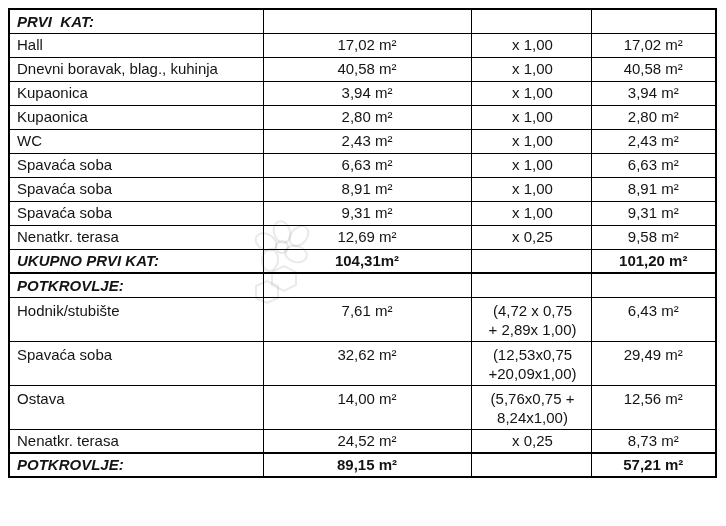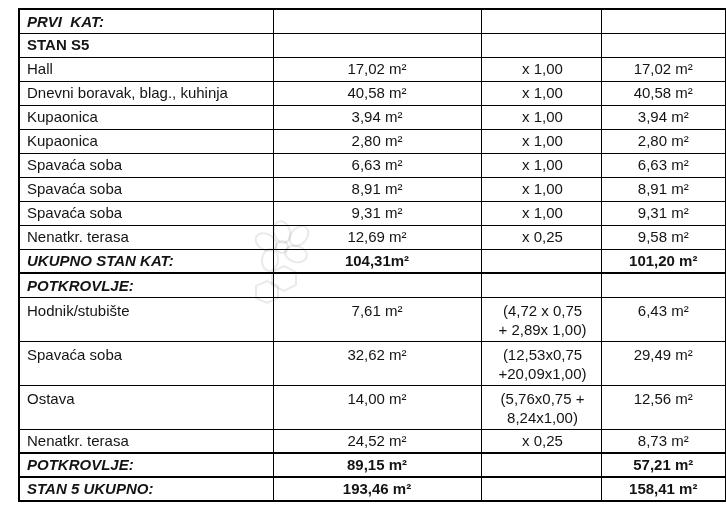--- a/index.html
+++ b/index.html
@@ -25,21 +25,21 @@
   .wm-title {
     font-size:42px; font-weight:bold; letter-spacing:8px;
     color:rgba(90,90,90,0.12); line-height:1;
   }
   .wm-sub {
     font-size:13px; font-weight:bold; letter-spacing:4px;
     color:rgba(90,90,90,0.12); margin-top:2px; margin-left:90px;
   }
 
   table.area-table {
-    position:absolute; left:18px; top:8px; z-index:2;
+    position:absolute; left:8px; top:8px; z-index:2;
     border-collapse:collapse; table-layout:fixed;
     width:707px;
     border:2px solid #000;
     background:transparent;
   }
   td {
     border:1px solid #000;
     padding:1px 6px;
     font-size:15px;
     line-height:1.3;
@@ -87,26 +87,20 @@
         <col style="width:125px">
     </colgroup>
     <tbody>
       <tr class="single">
         <td class="c1 bi">PRVI  KAT:</td>
         <td class="c2"></td>
         <td class="c3"></td>
         <td class="c4"></td>
       </tr>
       <tr class="single">
-        <td class="c1 b">STAN S5</td>
-        <td class="c2"></td>
-        <td class="c3"></td>
-        <td class="c4"></td>
-      </tr>
-      <tr class="single">
         <td class="c1">Hall</td>
         <td class="c2">17,02 m²</td>
         <td class="c3">x 1,00</td>
         <td class="c4">17,02 m²</td>
       </tr>
       <tr class="single">
         <td class="c1">Dnevni boravak, blag., kuhinja</td>
         <td class="c2">40,58 m²</td>
         <td class="c3">x 1,00</td>
         <td class="c4">40,58 m²</td>
@@ -115,20 +109,26 @@
         <td class="c1">Kupaonica</td>
         <td class="c2">3,94 m²</td>
         <td class="c3">x 1,00</td>
         <td class="c4">3,94 m²</td>
       </tr>
       <tr class="single">
         <td class="c1">Kupaonica</td>
         <td class="c2">2,80 m²</td>
         <td class="c3">x 1,00</td>
         <td class="c4">2,80 m²</td>
+      </tr>
+      <tr class="single">
+        <td class="c1">WC</td>
+        <td class="c2">2,43 m²</td>
+        <td class="c3">x 1,00</td>
+        <td class="c4">2,43 m²</td>
       </tr>
       <tr class="single">
         <td class="c1">Spavaća soba</td>
         <td class="c2">6,63 m²</td>
         <td class="c3">x 1,00</td>
         <td class="c4">6,63 m²</td>
       </tr>
       <tr class="single">
         <td class="c1">Spavaća soba</td>
         <td class="c2">8,91 m²</td>
@@ -141,21 +141,21 @@
         <td class="c3">x 1,00</td>
         <td class="c4">9,31 m²</td>
       </tr>
       <tr class="single">
         <td class="c1">Nenatkr. terasa</td>
         <td class="c2">12,69 m²</td>
         <td class="c3">x 0,25</td>
         <td class="c4">9,58 m²</td>
       </tr>
       <tr class="single">
-        <td class="c1 bi">UKUPNO STAN KAT:</td>
+        <td class="c1 bi">UKUPNO PRVI KAT:</td>
         <td class="c2 b">104,31m²</td>
         <td class="c3"></td>
         <td class="c4 b">101,20 m²</td>
       </tr>
       <tr class="single thick-top">
         <td class="c1 bi">POTKROVLJE:</td>
         <td class="c2"></td>
         <td class="c3"></td>
         <td class="c4"></td>
       </tr>
@@ -185,22 +185,16 @@
         <td class="c2">24,52 m²</td>
         <td class="c3">x 0,25</td>
         <td class="c4">8,73 m²</td>
       </tr>
       <tr class="single thick-top">
         <td class="c1 bi">POTKROVLJE:</td>
         <td class="c2 b">89,15 m²</td>
         <td class="c3"></td>
         <td class="c4 b">57,21 m²</td>
       </tr>
-      <tr class="single thick-top">
-        <td class="c1 bi">STAN 5 UKUPNO:</td>
-        <td class="c2 b">193,46 m²</td>
-        <td class="c3"></td>
-        <td class="c4 b">158,41 m²</td>
-      </tr>
     </tbody>
   </table>
 
 </div>
 
 </body></html>

